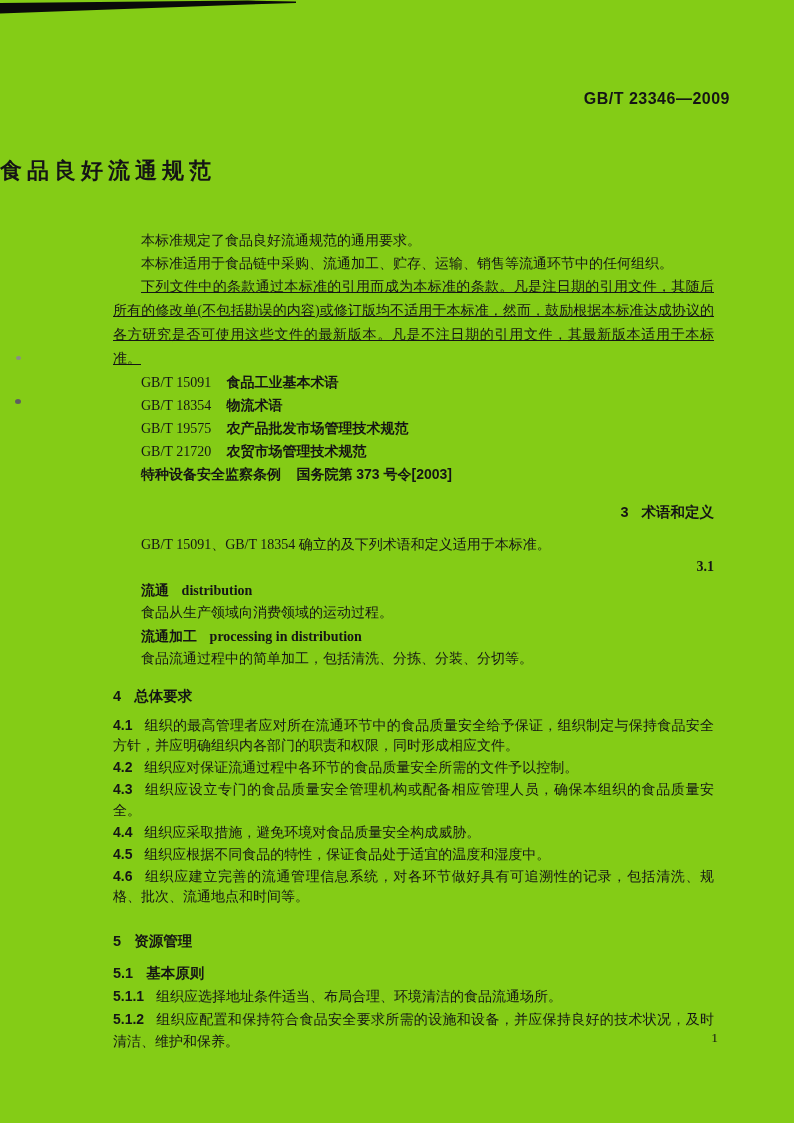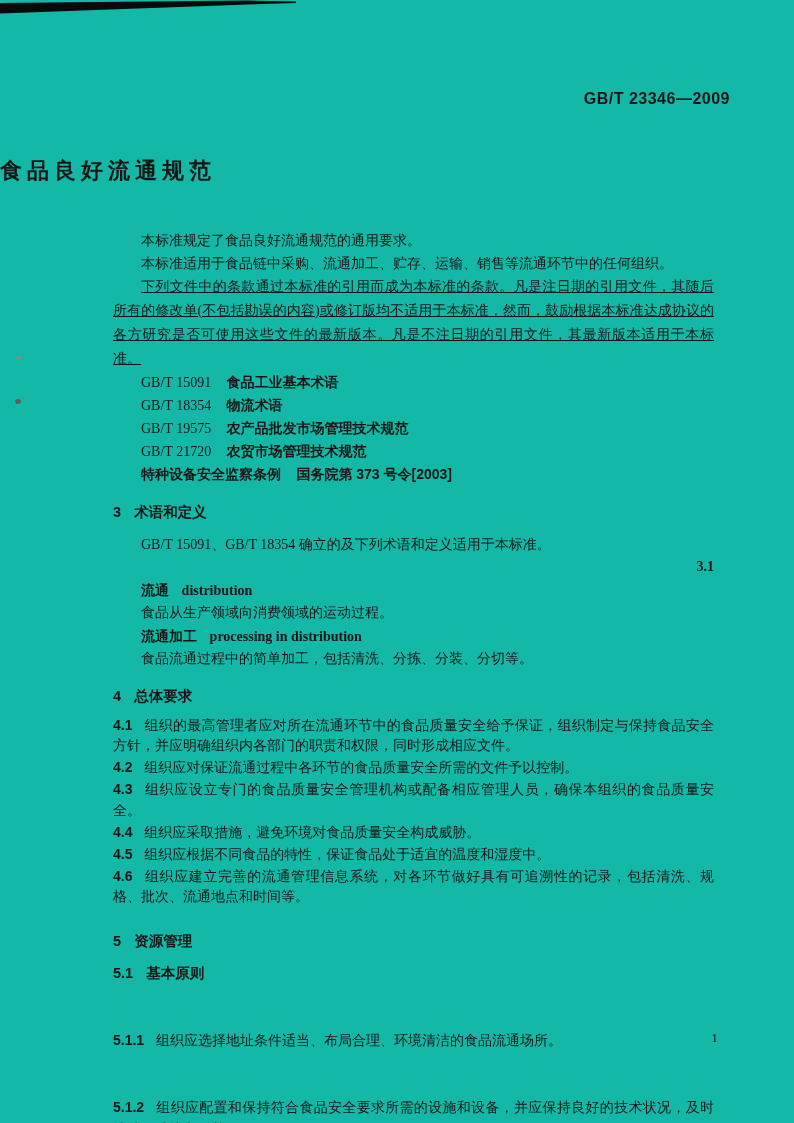--- a/index.html
+++ b/index.html
@@ -1,19 +1,19 @@
 <!DOCTYPE html>
 <html lang="zh"><head>
 <meta charset="utf-8">
 <style>
   * { margin:0; padding:0; box-sizing:border-box; }
   html,body { background:#ffffff; }
   .page {
     position:relative; width:794px; height:1123px;
-    background:#14b8a6; overflow:hidden;
+    background:#84cc16; overflow:hidden;
     font-family:"Liberation Serif","DejaVu Serif",serif;
     color:#151515;
   }
   .scan-band { position:absolute; top:0; left:0; }
   .speck { position:absolute; border-radius:50%; }
   .speck.s1 { left:16px; top:356px; width:5px; height:4px; background:#8a8a8a; }
   .speck.s2 { left:15px; top:399px; width:6px; height:5px; background:#5f5f5f; }
 
   .std-code {
     position:absolute; top:90px; right:64px;
@@ -30,41 +30,41 @@
     position:absolute; left:113px; top:229px; width:601px;
     font-size:14px; line-height:23px; text-align:justify;
   }
   .sec-heading {
     font-family:"Liberation Sans","DejaVu Sans",sans-serif;
     font-weight:bold; font-size:14.5px; text-align:left;
   }
   .sec-heading .sec-num { margin-right:0.9em; }
   .h1 { margin:0 0 8px 0; }
   .h2 { margin:13px 0 9px 0; }
-  .h3 { margin:15px 0 9px 0; }
+  .h3 { margin:15px 0 9px 0;text-align:right; }
   .h4 { margin:14px 0 7px 0; }
   .h5 { margin:22px 0 0 0; }
   .subheading { margin:9px 0 0 0; }
   p.indent { text-indent:2em; }
   .intro2 { line-height:24px;text-decoration:underline; }
   .ref-line { padding-left:2em; line-height:23px; text-align:left; }
   .ref-code { margin-right:1.1em; }
   .ref-title, .ref-bold {
     font-family:"Liberation Sans","DejaVu Sans",sans-serif; font-weight:bold;
   }
   .term-num {
     font-family:Liberation Serif, serif;
     font-weight:bold; line-height:22.5px; text-align:right;
   }
   .term-line { padding-left:2em; line-height:22.5px; text-align:left; }
   .term-zh { font-family:"Liberation Sans","DejaVu Sans",sans-serif; font-weight:bold; margin-right:0.9em; }
   .term-en { font-weight:bold; }
   .term-def { padding-left:2em; line-height:22.5px; }
   .clause { line-height:20.5px; margin-bottom:0.5px; }
-  .clause5 { line-height:22px;margin-top:44px; }
+  .clause5 { line-height:22px; }
   .clause-num {
     font-family:"Liberation Sans","DejaVu Sans",sans-serif;
     font-weight:bold; margin-right:0.85em;
   }
   .page-number {
     position:absolute; top:1030px; right:76px;
     font-size:13.5px; font-family:"Liberation Serif","DejaVu Serif",serif;
   }
 </style>
 </head>

